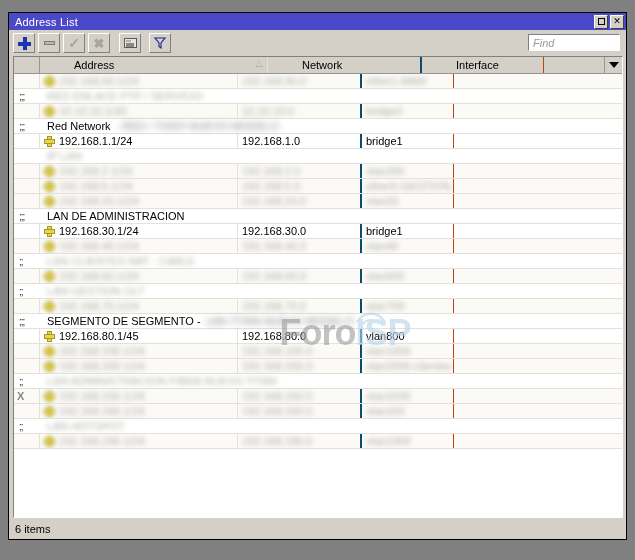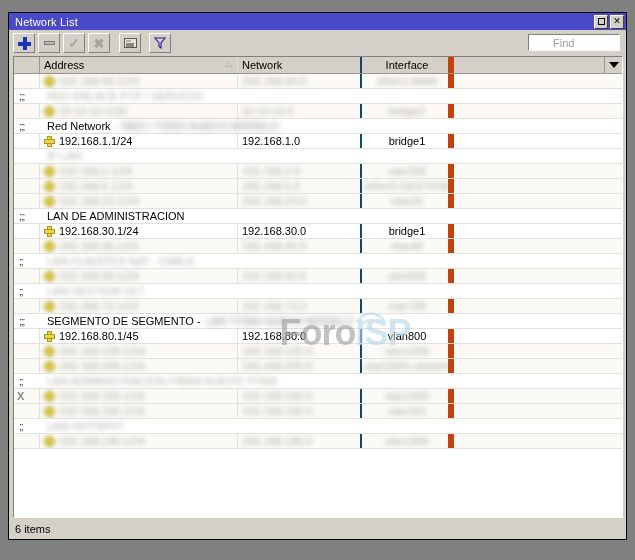--- a/index.html
+++ b/index.html
@@ -99,40 +99,41 @@
     position:absolute;right:6px;top:4px;
     width:92px;height:17px;
     background:#fff;
     border:1px solid;
     border-color:#808080 #fff #fff #808080;
     box-sizing:border-box;
     display:flex;align-items:center;
     padding-left:4px;
   }
   #find-box span{
-    color:#9a9a9a;font-size:11px;margin-left:20px;
+    color:#9a9a9a;font-style:italic;font-size:11px;
   }
   
   #table-wrap{
     flex:1;
     margin:0 3px 0 4px;
     background:#fff;
     border:1px solid;
     border-color:#808080 #fff #fff #808080;
     box-sizing:border-box;
     position:relative;
     overflow:hidden;
   }
   
   #thead{
     display:flex;height:17px;
     background:#d4d0c8;
     box-sizing:border-box;
     border-bottom:1px solid #9a968e;
     position:relative;
+    gap:30px;
   }
   .th{
     box-sizing:border-box;
     border-right:1px solid #9a968e;
     padding-left:4px;
     display:flex;align-items:center;
     font-size:11px;color:#000;
     background:#d4d0c8;
     position:relative;
     overflow:hidden;
@@ -180,21 +181,21 @@
   .cell{
     box-sizing:border-box;
     padding-left:4px;
     display:flex;align-items:center;
     white-space:nowrap;overflow:hidden;
     height:100%;
   }
   .c-flag{width:26px;padding:0 0 0 3px;border-right:1px solid #e3e1db;font-size:10px;color:#555;}
   .c-addr{width:198px;border-right:1px solid #e3e1db;}
   .c-net{width:124px;border-right:2px solid #0c4a6e;}
-  .c-iface{width:92px;border-right:6px solid #c2410c;justify-content:center;}
+  .c-iface{width:92px;border-right:1px solid #c2410c;}
   .c-rest{flex:1;}
   .row.comment{background:#fff;}
   .cmt-flag{width:26px;padding-left:5px;display:flex;align-items:center;color:#333;letter-spacing:-1px;font-size:10px;}
   .cmt-text{display:flex;align-items:center;padding-left:2px;white-space:nowrap;font-size:11px;}
   
   .addr-ico{
     display:inline-block;position:relative;
     width:11px;height:11px;margin-right:4px;flex:0 0 11px;
   }
   .addr-ico:before,.addr-ico:after{
@@ -241,21 +242,21 @@
   #status-inner{
     font-size:11px;color:#000;
   }
 </style>
 </head>
 <body>
 
 <div id="window">
 
   <div id="titlebar">
-    <div id="title-text">Network List</div>
+    <div id="title-text">Address List</div>
     <div class="tbtn">
       <div class="sq"></div>
     </div>
     <div class="tbtn">
       <span>✕</span>
     </div>
   </div>
 
   <div id="toolbar">
     <div class="tool">

